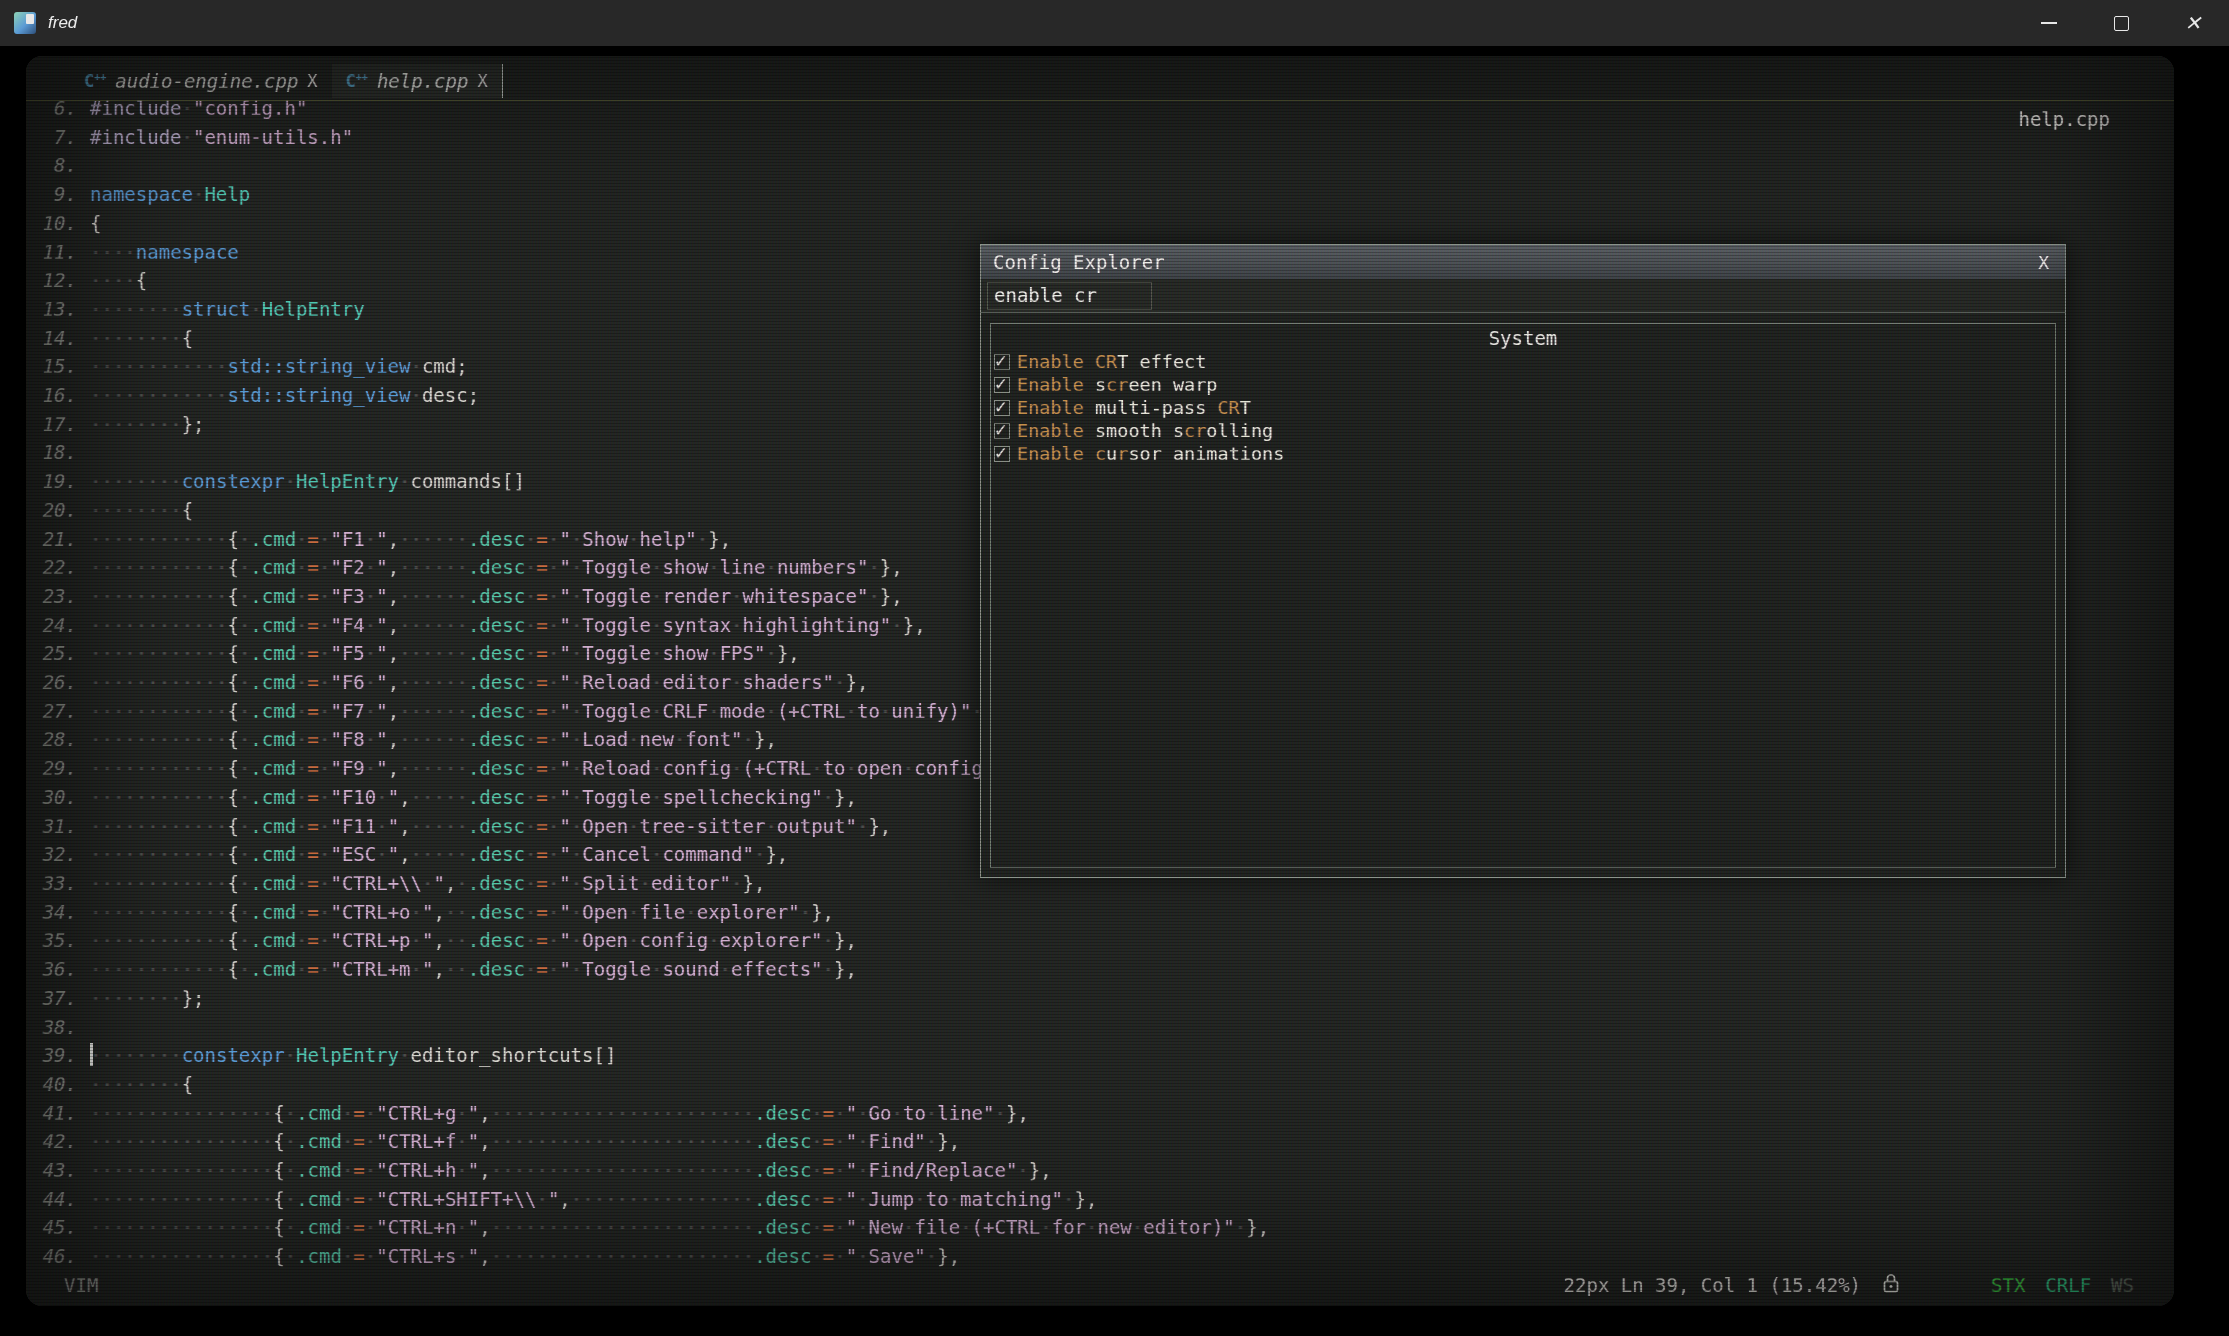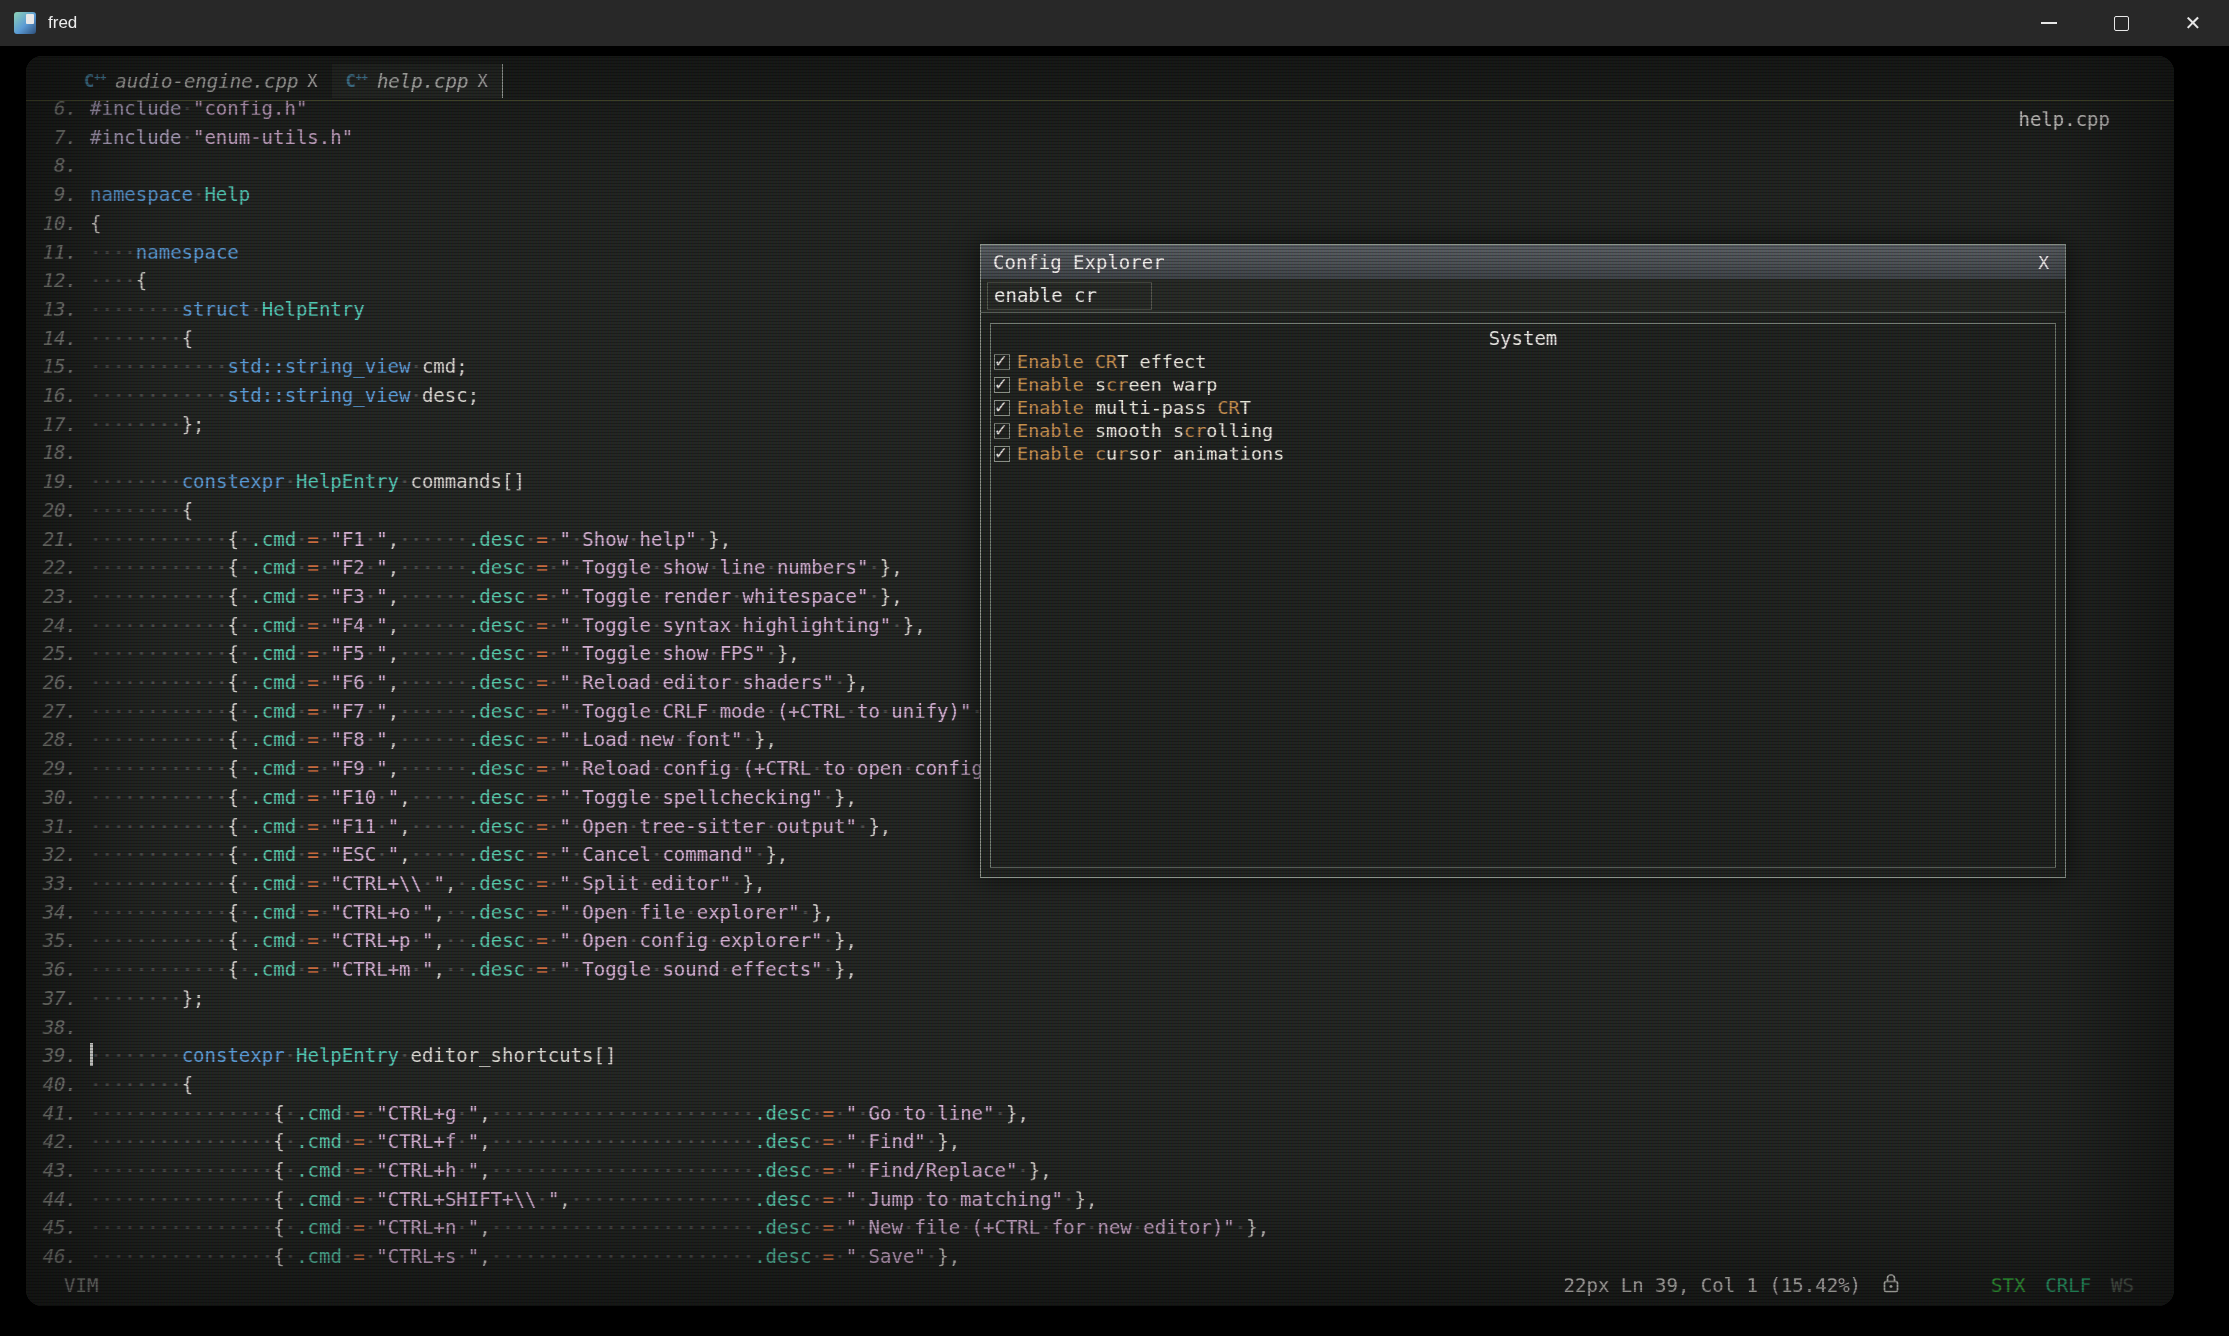--- a/index.html
+++ b/index.html
@@ -1,21 +1,21 @@
 <!DOCTYPE html>
 <html><head>
 <meta charset="utf-8">
 <style>
   * { box-sizing: border-box; }
   html,body { margin:0; padding:0; background:#000; }
   body { width:2229px; height:1336px; overflow:hidden; font-family:"DejaVu Sans Mono", monospace; }
 
   
   .titlebar { height:46px; background:#282828; display:flex; align-items:center; padding-left:14px;
-              font-family:"Liberation Sans", sans-serif; color:#ececec; font-size:17px; }
+              font-family:"Liberation Sans", sans-serif; color:#ececec; font-size:17px;font-style:italic; }
   .app-icon { width:22px; height:22px; border-radius:3px; margin-right:12px;
               background:linear-gradient(135deg,#8fd3b6 0%,#5b9bd5 55%,#2e4f7a 100%);
               position:relative; }
   .app-icon::after { content:""; position:absolute; right:2px; top:2px; width:8px; height:10px; background:#e8e8e8; border-radius:1px; }
   .win-controls { margin-left:auto; display:flex; height:46px; }
   .win-btn { width:72px; height:46px; display:flex; align-items:center; justify-content:center; color:#e8e8e8; font-size:17px; }
   .min-glyph { width:16px; height:2px; background:#e8e8e8; }
   .max-glyph { width:15px; height:15px; border:1.6px solid #e8e8e8; border-radius:2px; }
   .close-glyph { font-size:20px; font-weight:300; }
 

